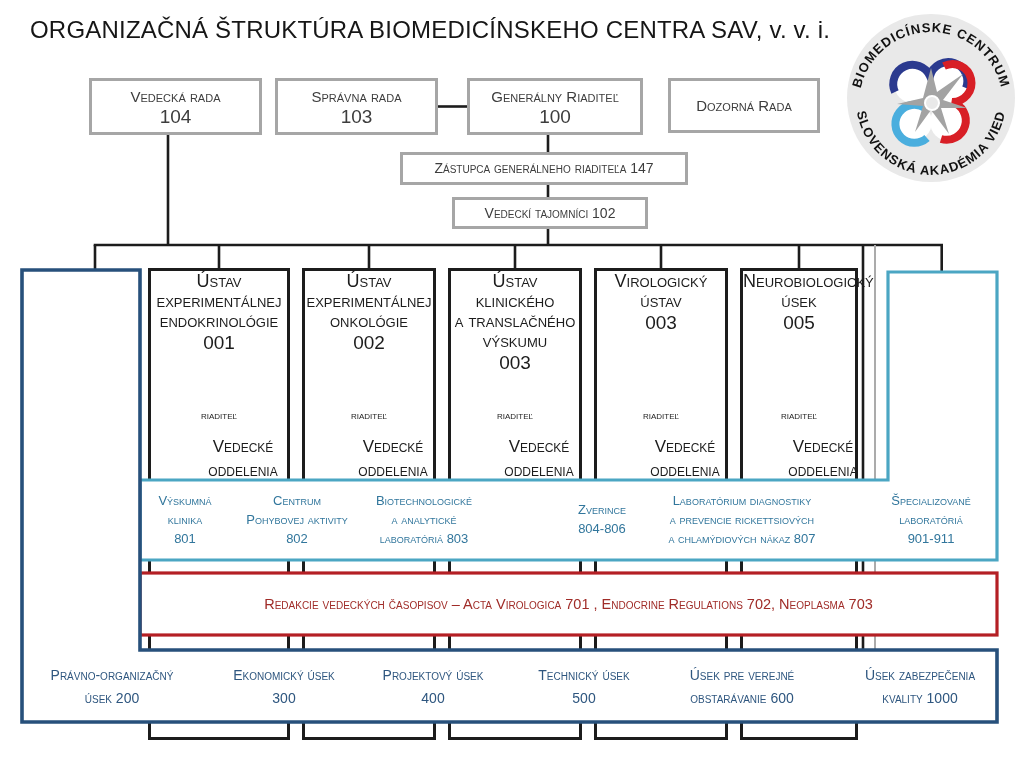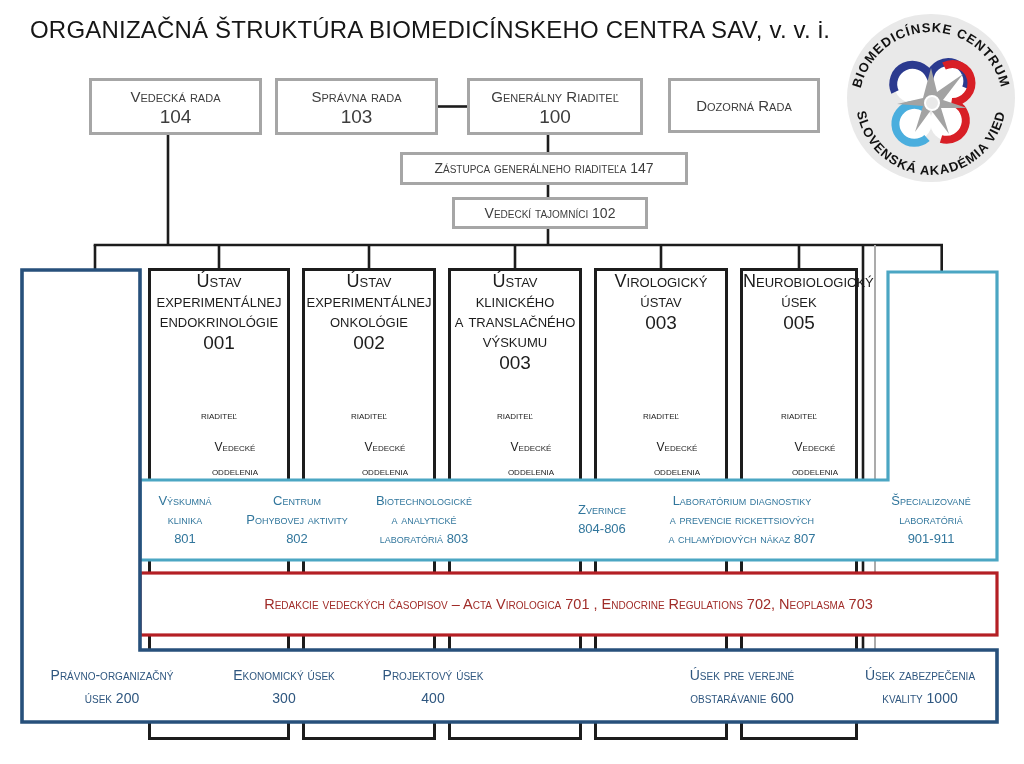--- a/index.html
+++ b/index.html
@@ -16,22 +16,22 @@
         font-variant:small-caps;color:#3d3d3d;font-size:15px;line-height:19px;text-align:center;}
   .gbox .num{font-size:19px;line-height:21px;font-variant:normal;}
   .gbox.slim{font-size:14px;}
 
   
   .inst{position:absolute;top:268px;height:472px;background:#fff;border:3px solid #1c1c1c;
         box-sizing:border-box;text-align:center;color:#1c1c1c;}
   .inst-title{font-size:18px;line-height:20px;font-variant:small-caps;white-space:pre-line;}
   .inst-num{font-size:19px;line-height:24px;}
   .inst-dir{position:absolute;top:138px;left:0;width:100%;font-size:11.5px;font-variant:small-caps;}
-  .inst-dep{position:absolute;top:164px;left:16px;width:100%;font-size:12px;line-height:24px;
-            font-variant:small-caps;white-space:pre-line;}
+  .inst-dep{position:absolute;top:164px;left:0;width:100%;font-size:17px;line-height:24px;
+            font-variant:small-caps;white-space:pre-line;padding-left:24px;}
 
   
   .tcell{position:absolute;top:482px;height:74px;display:flex;align-items:center;justify-content:center;
          text-align:center;color:#31769c;font-size:13px;line-height:19px;
          font-variant:small-caps;white-space:pre-line;}
   .rcell{position:absolute;left:140px;top:573px;width:857px;height:62px;display:flex;align-items:center;
          justify-content:center;text-align:center;color:#a02c28;font-size:14.5px;
          font-variant:small-caps;border-radius:29px;}
   .ncell{position:absolute;top:652px;height:70px;display:flex;align-items:center;justify-content:center;
          text-align:center;color:#2e567f;font-size:14px;line-height:23px;
@@ -184,18 +184,20 @@
 901-911</div>
 
   <div class="rcell" style="z-index:4">Redakcie vedeckých časopisov – Acta Virologica 701 , Endocrine Regulations 702, Neoplasma 703</div>
 
   <div class="ncell" style="left:27px;width:170px;z-index:6">Právno-organizačný
 úsek 200</div>
   <div class="ncell" style="left:209px;width:150px;z-index:6">Ekonomický úsek
 300</div>
   <div class="ncell" style="left:358px;width:150px;z-index:6">Projektový úsek
 400</div>
+  <div class="ncell" style="left:509px;width:150px;z-index:6">Technický úsek
+500</div>
   <div class="ncell" style="left:657px;width:170px;z-index:6">Úsek pre verejné
 obstarávanie 600</div>
   <div class="ncell" style="left:835px;width:170px;z-index:6">Úsek zabezpečenia
 kvality 1000</div>
 
 </div>
 
 </body></html>

